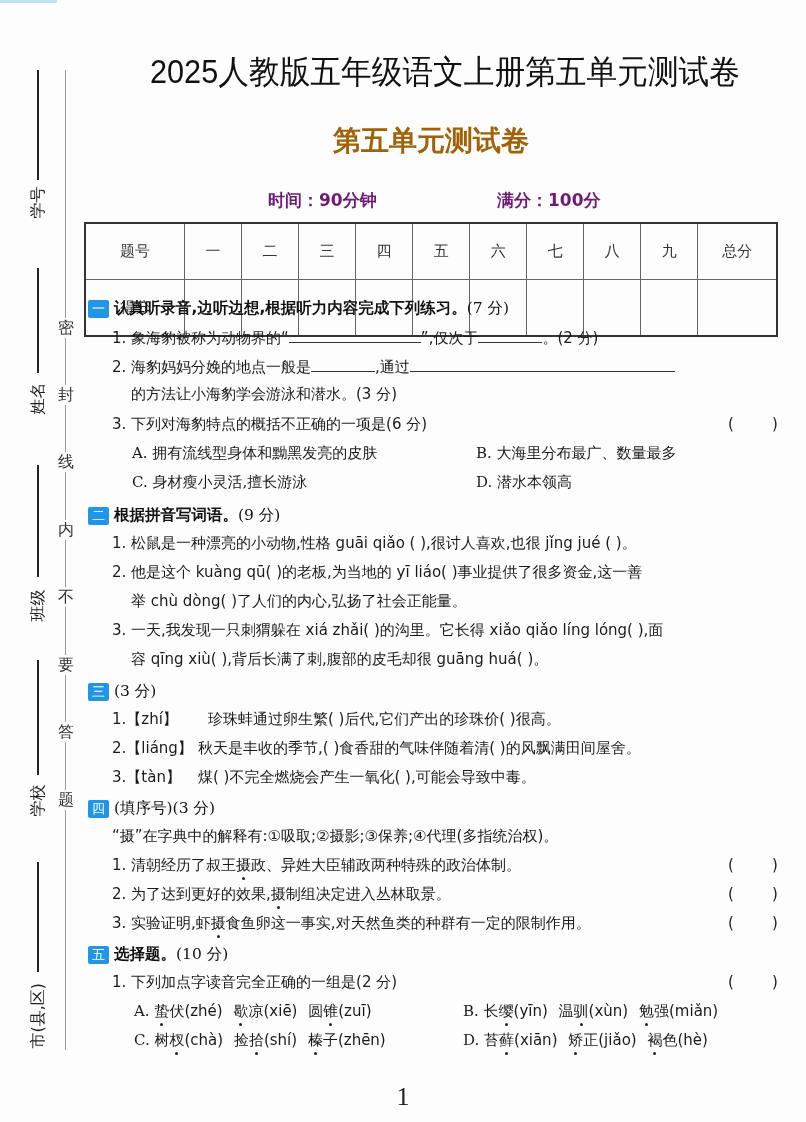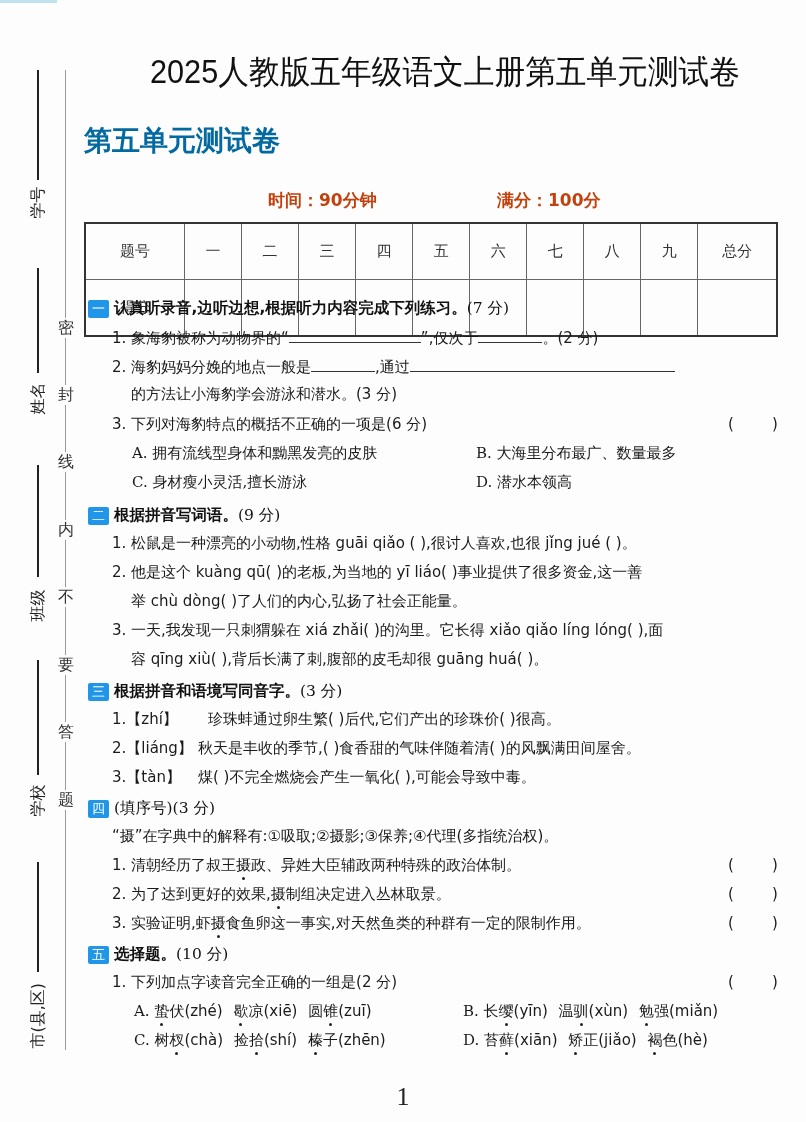--- a/index.html
+++ b/index.html
@@ -22,25 +22,25 @@
     position:absolute; left:56px; width:20px; text-align:center;
     font-size:16px; color:#333; background:#fdfdfd; line-height:20px;
   }
 
   .title {
     position:absolute; left:84px; width:722px; top:50px; text-align:center;
     font-size:33px; letter-spacing:0px; color:#111; font-family:"Liberation Sans",sans-serif;
     transform:scaleX(0.93); transform-origin:center;
   }
   .subtitle {
-    position:absolute; left:84px; width:694px; top:122px; text-align:left;
-    font-size:28px; font-weight:bold; color:#0369a1;
+    position:absolute; left:84px; width:694px; top:122px; text-align:center;
+    font-size:28px; font-weight:bold; color:#a16207;
   }
   .meta {
-    position:absolute; top:189px; font-size:17px; font-weight:bold; color:#c2410c;
+    position:absolute; top:189px; font-size:17px; font-weight:bold; color:#701a75;
   }
 
   table.score {
     position:absolute; left:84px; top:222px; width:694px; height:65px;
     border-collapse:collapse; border:2px solid #333;
   }
   table.score td {
     border:1px solid #666; text-align:center; font-size:15px; color:#333;
     height:31px; padding:12px;
   }
@@ -153,21 +153,20 @@
   <span class="pts">(9 分)</span>
 </div>
 <div class="line q" style="top:534px">1. 松鼠是一种漂亮的小动物,性格 guāi qiǎo (          ),很讨人喜欢,也很 jǐng jué (          )。</div>
 <div class="line q" style="top:563px">2. 他是这个 kuàng qū(          )的老板,为当地的 yī liáo(          )事业提供了很多资金,这一善</div>
 <div class="line q2" style="top:592px">举 chù dòng(          )了人们的内心,弘扬了社会正能量。</div>
 <div class="line q" style="top:621px">3. 一天,我发现一只刺猬躲在 xiá zhǎi(          )的沟里。它长得 xiǎo qiǎo líng lóng(               ),面</div>
 <div class="line q2" style="top:650px">容 qīng xiù(          ),背后长满了刺,腹部的皮毛却很 guāng huá(          )。</div>
 
 <div class="sec" style="top:681px">
   <span class="badge">三</span>
-  <span>根据拼音和语境写同音字。</span>
   <span class="pts">(3 分)</span>
 </div>
 <div class="line q" style="top:710px">
   <span>1.【zhí】</span>
   <span style="position:absolute;left:96px">珍珠蚌通过卵生繁(          )后代,它们产出的珍珠价(          )很高。</span>
 </div>
 <div class="line q" style="top:739px">
   <span>2.【liáng】</span>
   <span style="position:absolute;left:86px">秋天是丰收的季节,(          )食香甜的气味伴随着清(          )的风飘满田间屋舍。</span>
 </div>

